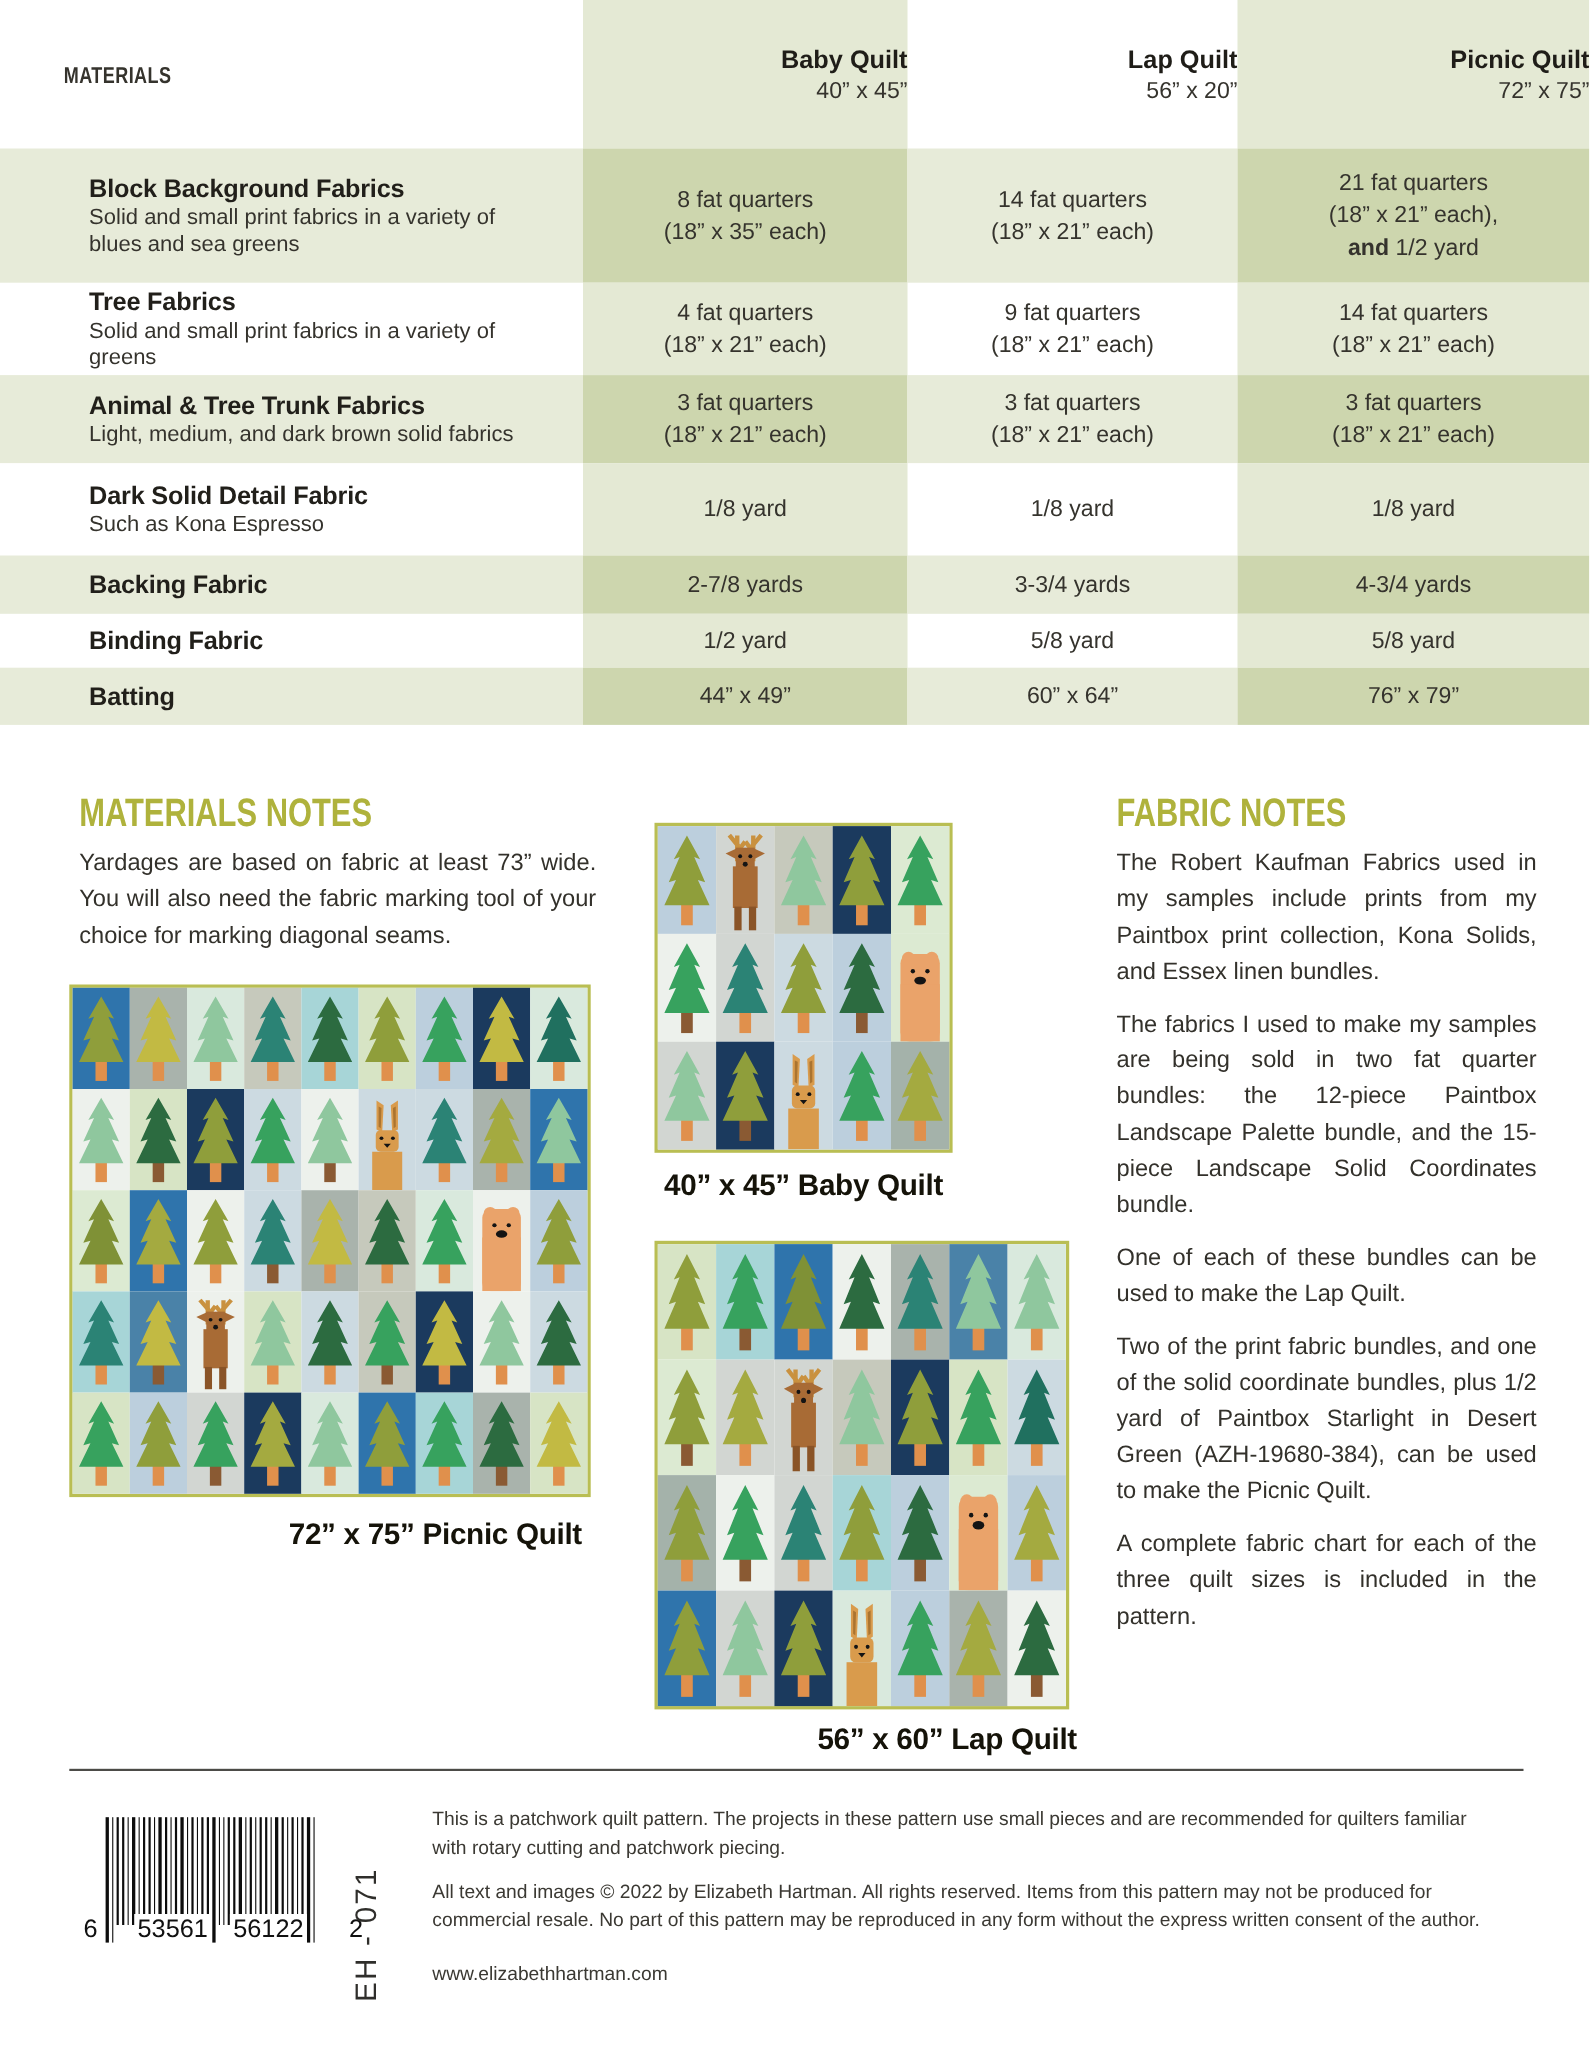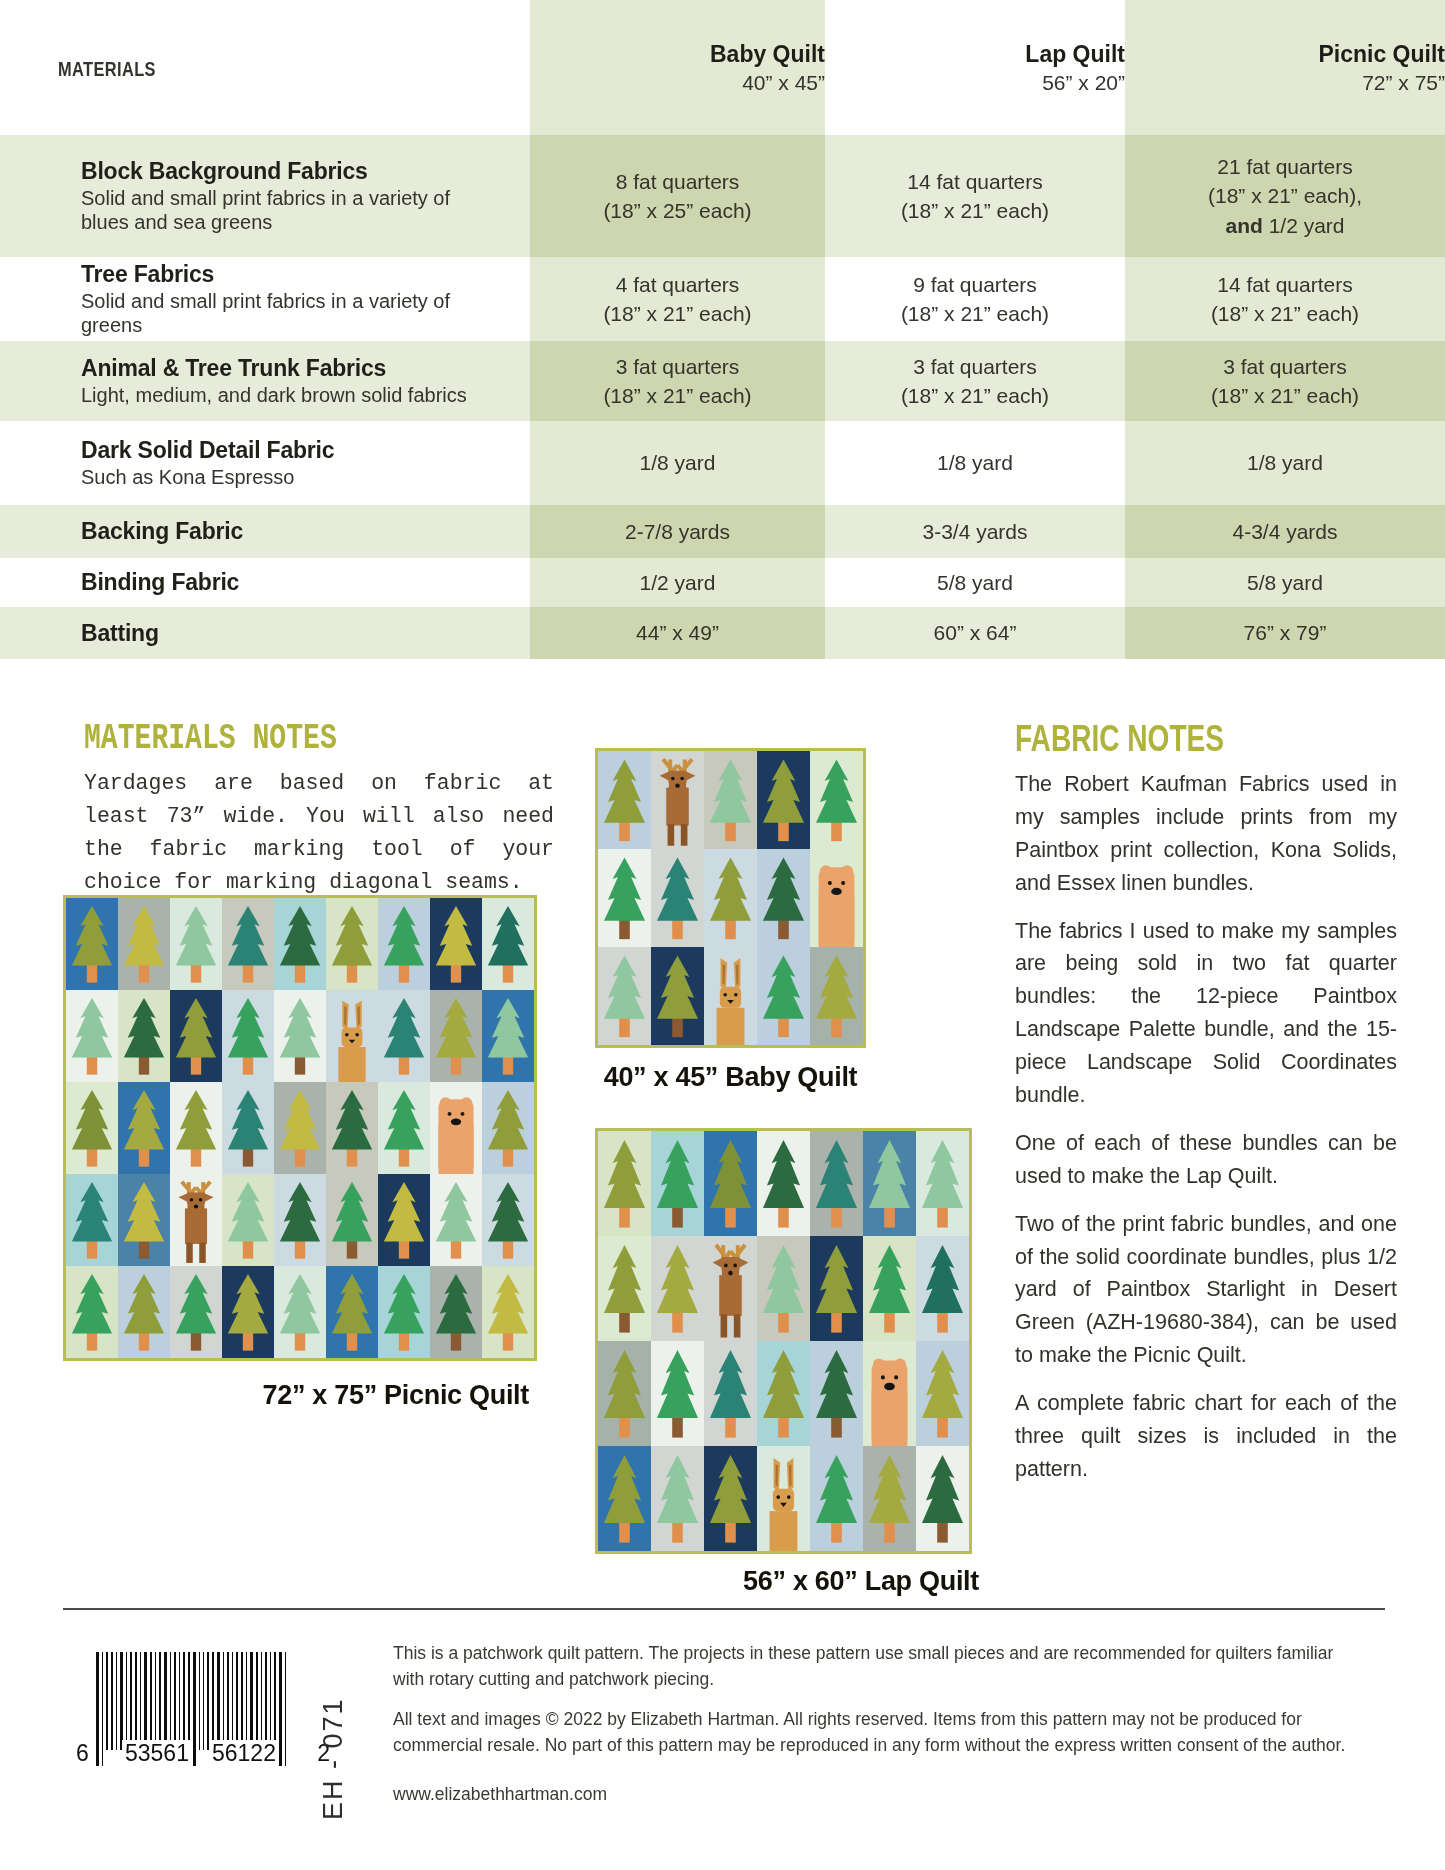--- a/index.html
+++ b/index.html
@@ -29,21 +29,21 @@
   .cell.hdr { align-items:flex-end; justify-content:center; text-align:center; }
   .cell.hdr b { font-size:23px; color:#1f1d18; }
   .cell.hdr span { font-size:21px; color:#35332d; margin-top:3px; }
   .cell.hdr.first { align-items:flex-start; padding-left:58px; }
   .mtitle { font-weight:bold; font-size:52px; color:#afb23c; letter-spacing:0.5px; }
 
   
   .notes { position:absolute; }
   .notes h2 { font-size:36px; color:#afb23c; font-weight:bold; margin-bottom:8px; }
   .notes p { font-size:21.5px; line-height:1.53; text-align:justify; color:#33312b; margin-bottom:15px; }
-  #materials-notes { left:84px; top:718px; width:470px;font-family:Liberation Mono, monospace; }
+  #materials-notes { left:72px; top:718px; width:470px; }
   #fabric-notes { left:1015px; top:718px; width:382px; }
 
   
   .quilt { position:absolute; border:3px solid #b9be53; display:grid; background:#fff; }
   #quilt-picnic { left:63px;  top:895px;  width:474px; height:466px; }
   #quilt-baby   { left:595px; top:748px;  width:271px; height:300px; }
   #quilt-lap    { left:595px; top:1128px; width:377px; height:426px; }
   .blk { overflow:hidden; }
   .blk svg { display:block; }
   .q-cap { position:absolute; font-weight:bold; color:#151309; font-size:27px; letter-spacing:-0.3px; }
@@ -94,21 +94,21 @@
       <span>72” x 75”</span>
     </div>
 
     <div class="cell lab g">
       <b>Block Background Fabrics</b>
       <span class="sub">Solid and small print fabrics in a variety of
 blues and sea greens</span>
     </div>
     <div class="cell val gg">
         <span>8 fat quarters
-(18” x 25” each)</span>
+(18” x 35” each)</span>
       </div>
     <div class="cell val g">
         <span>14 fat quarters
 (18” x 21” each)</span>
       </div>
     <div class="cell val gg">
       <span><span>21 fat quarters
 (18” x 21” each),
 </span><b>and</b><span> 1/2 yard</span></span>
     </div>

